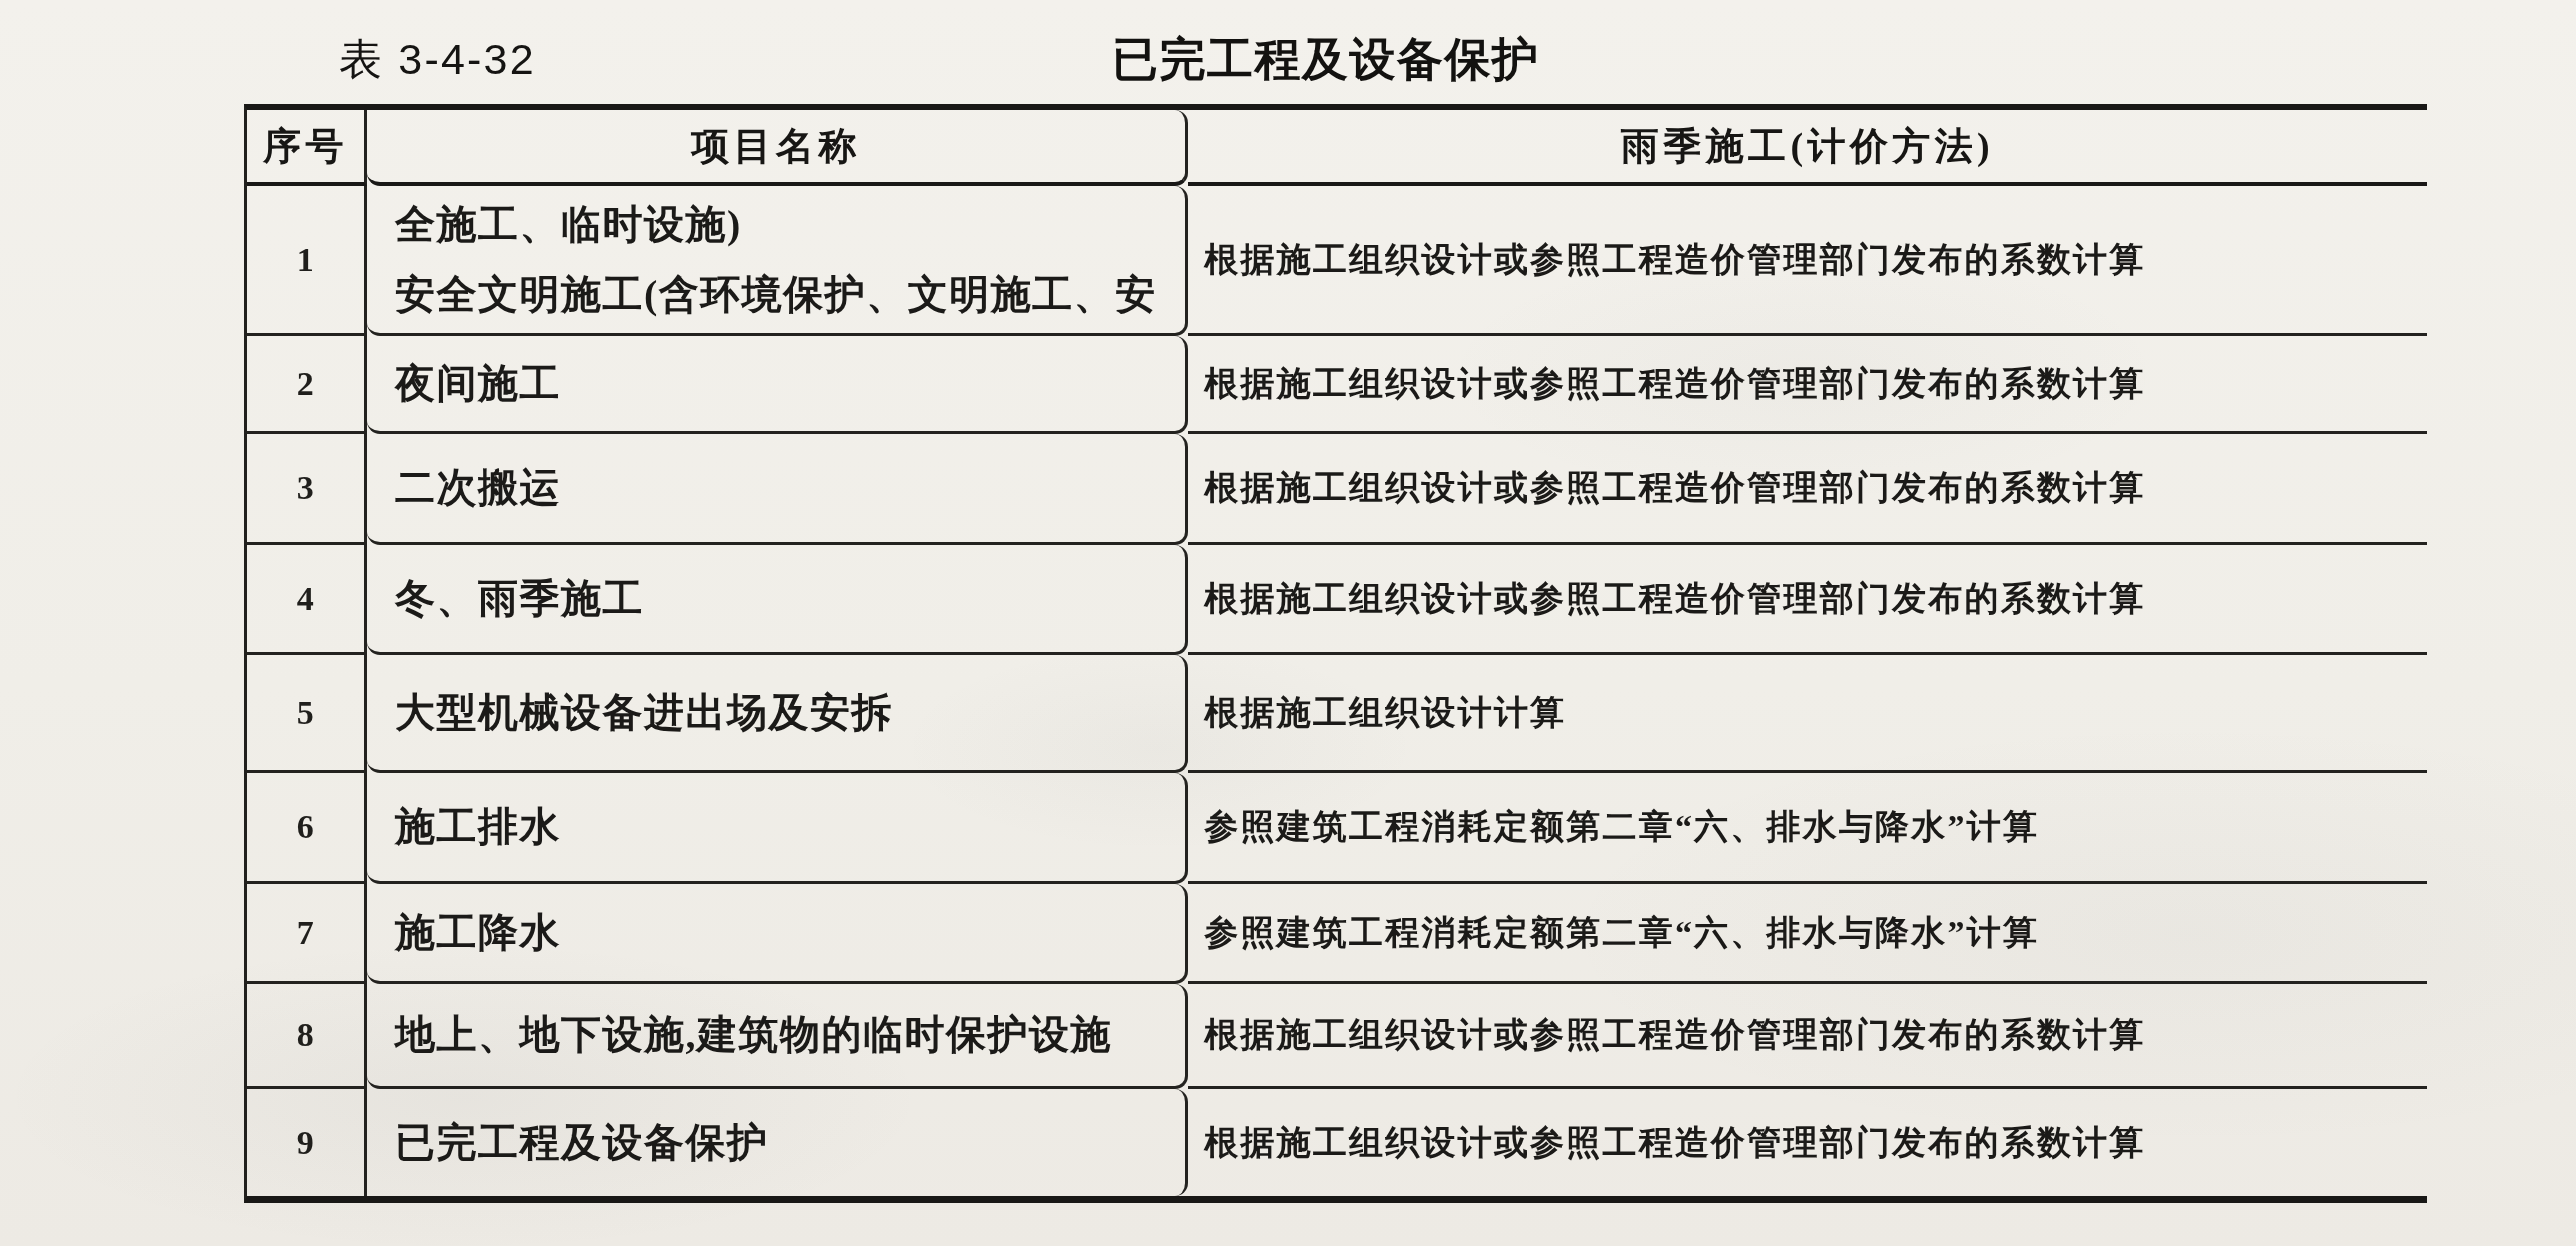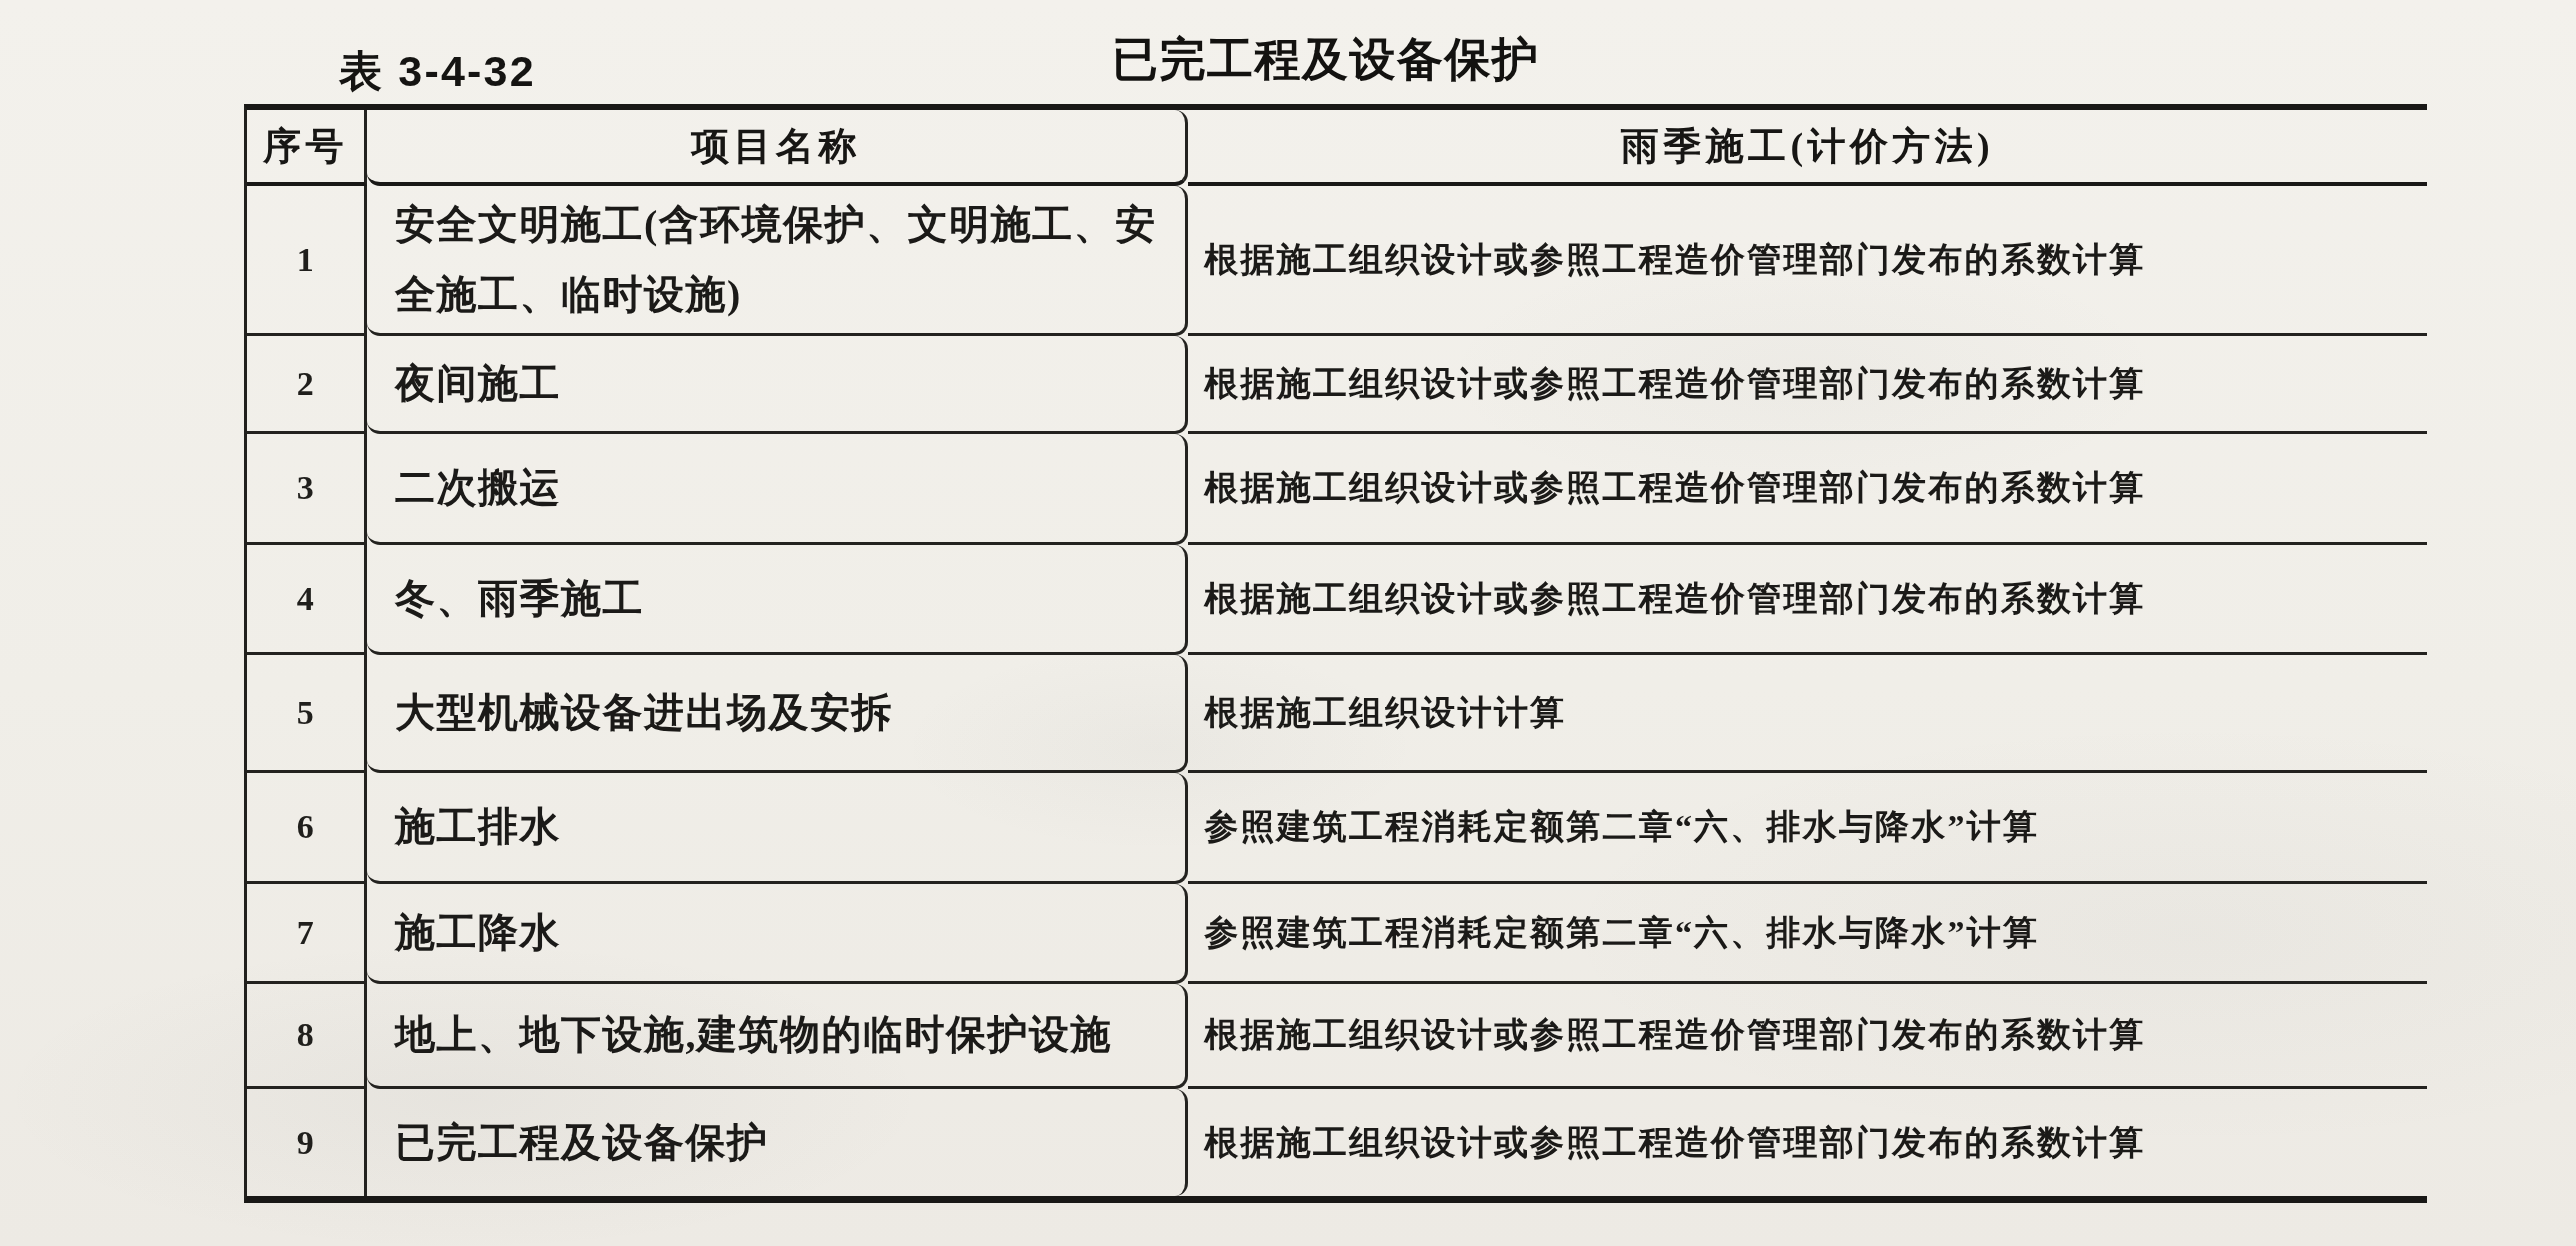--- a/index.html
+++ b/index.html
@@ -14,23 +14,23 @@
     position:relative;width:2576px;height:1246px;
     background:
       radial-gradient(ellipse 666px 222px at 18% 88%, rgba(90,90,90,0.05), rgba(0,0,0,0) 70%),
       radial-gradient(ellipse 518px 185px at 70% 30%, rgba(120,120,120,0.04), rgba(0,0,0,0) 70%),
       radial-gradient(ellipse 370px 148px at 45% 60%, rgba(110,110,110,0.045), rgba(0,0,0,0) 70%),
       radial-gradient(ellipse 888px 296px at 85% 75%, rgba(100,100,100,0.04), rgba(0,0,0,0) 72%),
       linear-gradient(180deg,#f3f1ec 0%,#f0eee8 55%,#edeae4 100%);
   }
   .caption-row{position:absolute;left:0;top:31px;width:2576px;height:59px;}
   .table-number{
-    position:absolute;left:339px;top:12px;
+    position:absolute;left:339px;top:0;
     font-family:"Liberation Sans","DejaVu Sans",sans-serif;
-    font-weight:700;font-size:43px;line-height:56px;letter-spacing:2.2px;
+    font-weight:400;font-size:43px;line-height:56px;letter-spacing:2.2px;
     color:#151412;
   }
   .page-title{
     position:absolute;left:1112px;top:0;
     font-family:"Liberation Sans","DejaVu Sans",sans-serif;
     font-weight:700;font-size:46px;line-height:56px;letter-spacing:1.5px;
     color:#131210;
   }
   .tbl{
     position:absolute;left:244px;top:104px;width:2183px;
@@ -89,22 +89,22 @@
 
     <div class="trow">
       <div class="c c-no h">序号</div>
       <div class="c c-name h">项目名称</div>
       <div class="c c-quota h">雨季施工(计价方法)</div>
     </div>
 
     <div class="trow">
       <div class="c c-no">1</div>
       <div class="c c-name">
+        <div class="ln">全施工、临时设施)</div>
         <div class="ln">安全文明施工(含环境保护、文明施工、安</div>
-        <div class="ln">全施工、临时设施)</div>
       </div>
       <div class="c c-quota">根据施工组织设计或参照工程造价管理部门发布的系数计算</div>
     </div>
 
     <div class="trow">
       <div class="c c-no">2</div>
       <div class="c c-name">
         <div class="ln">夜间施工</div>
 
       </div>

